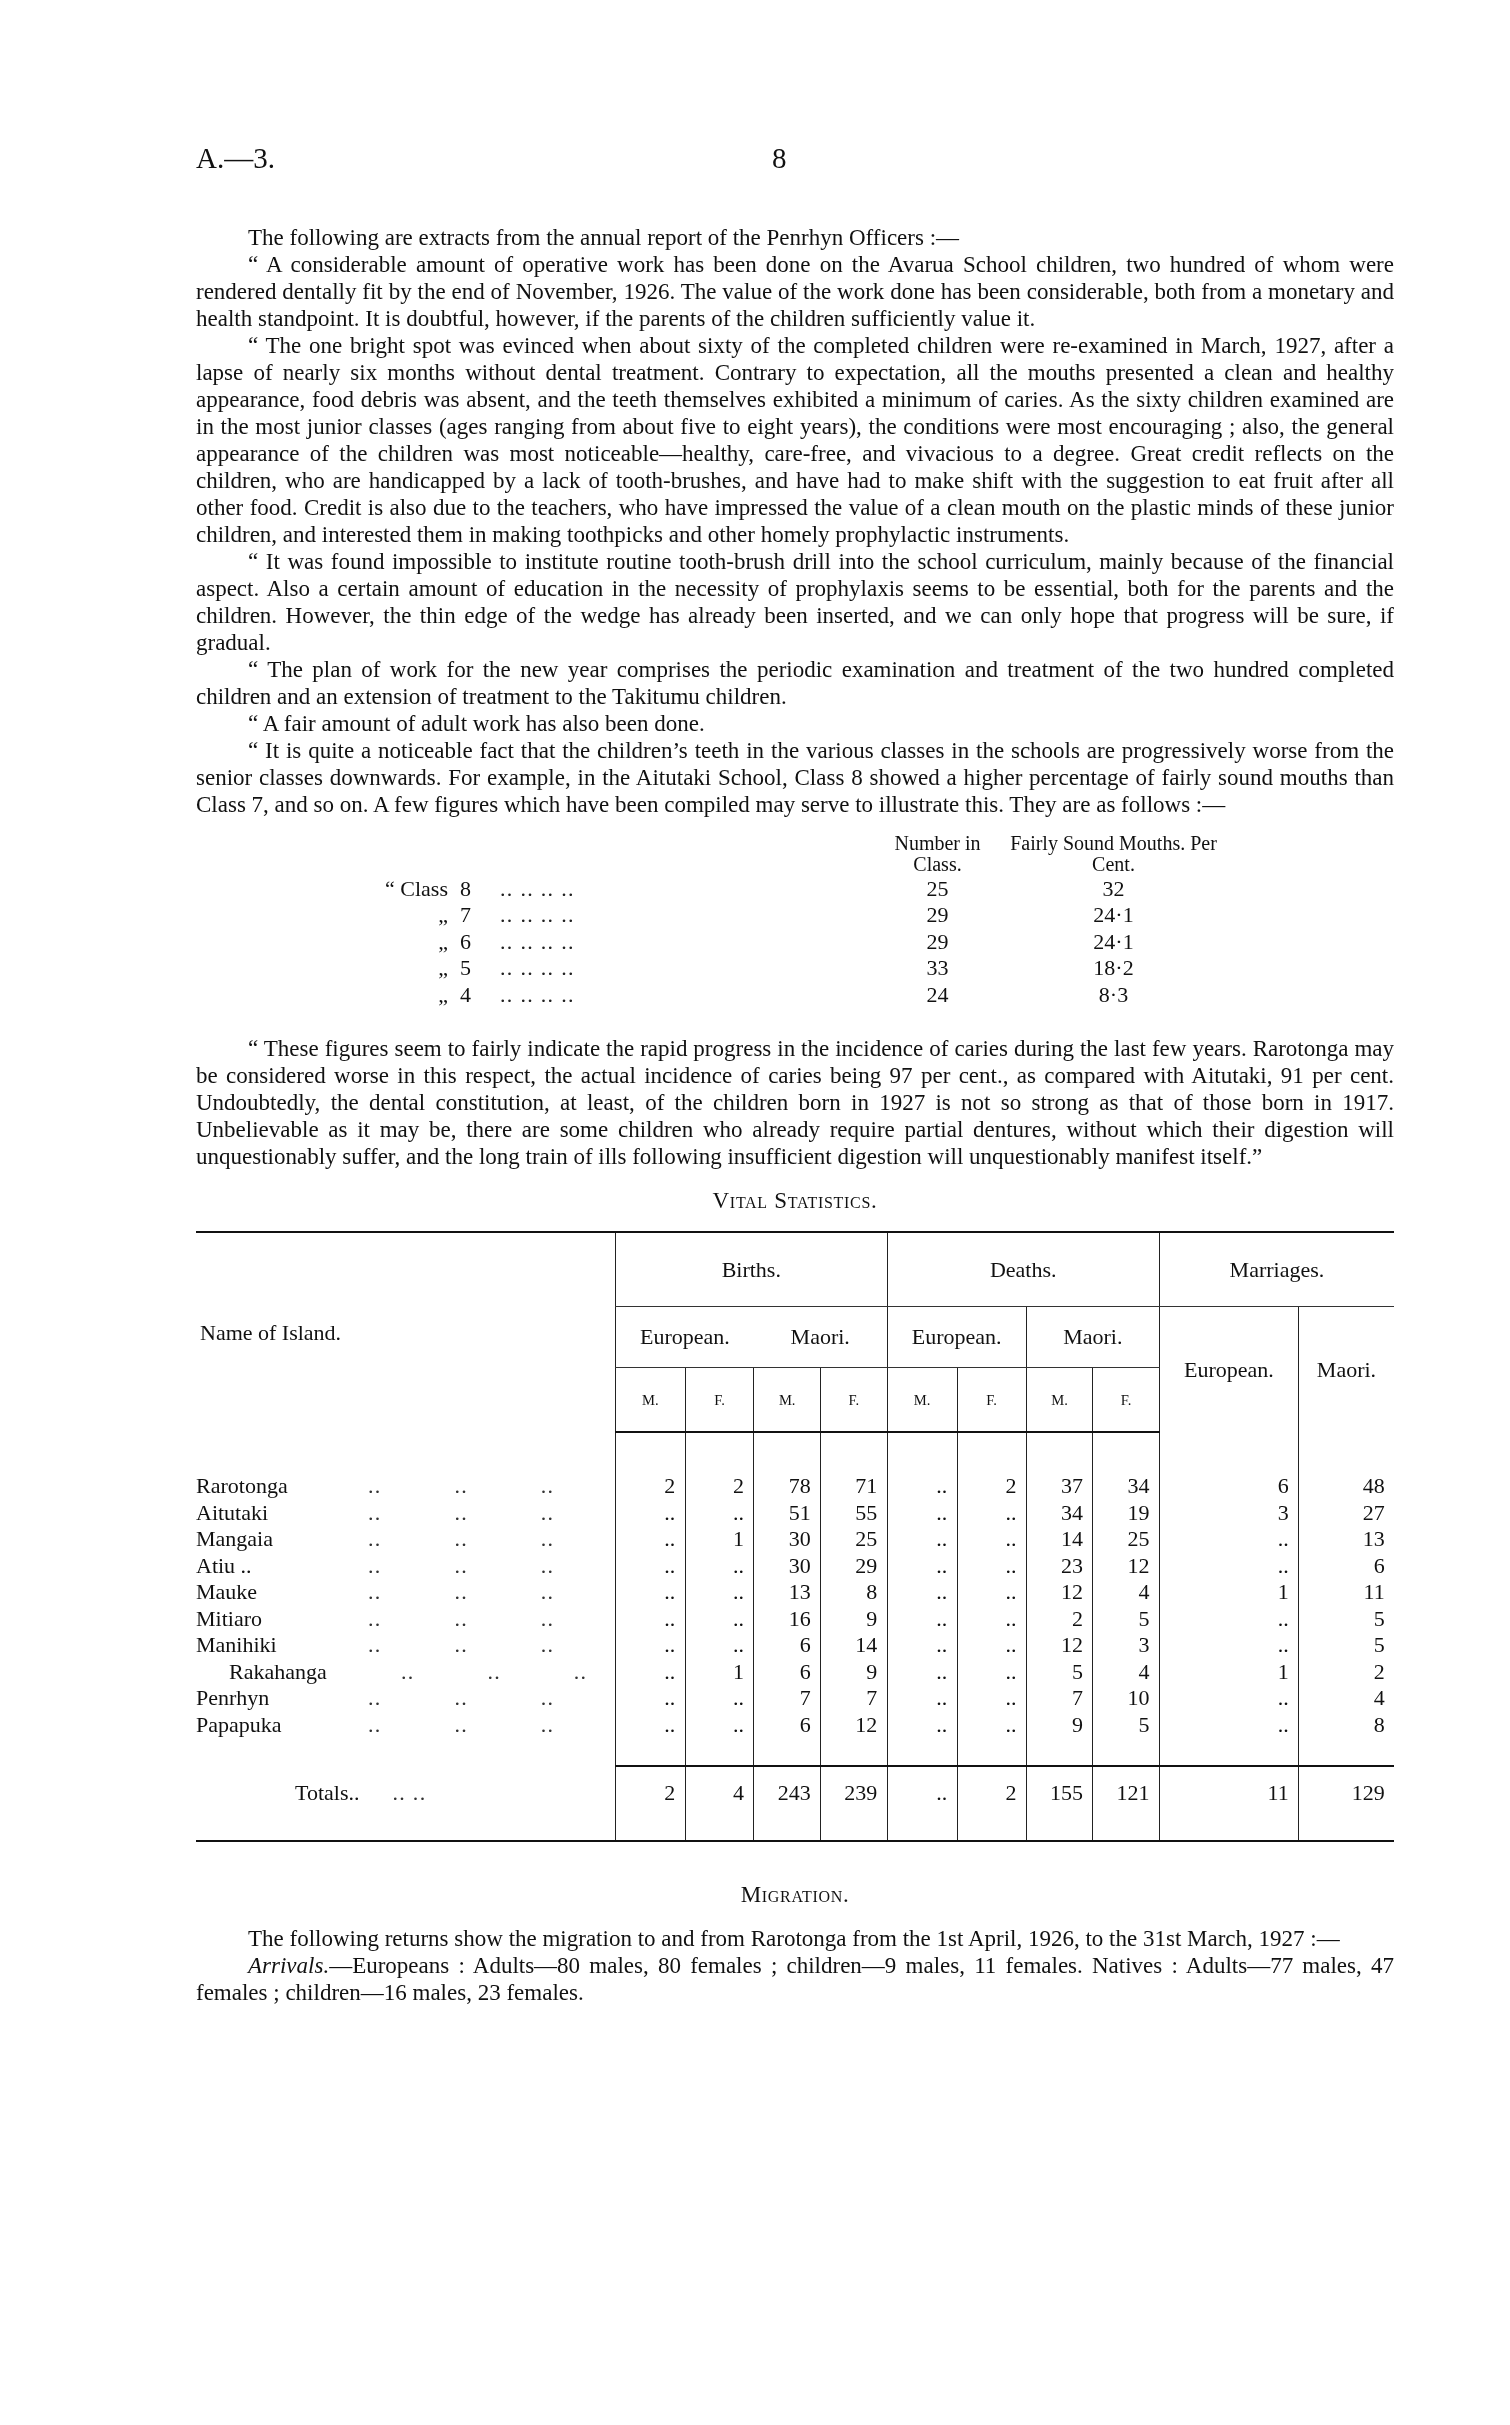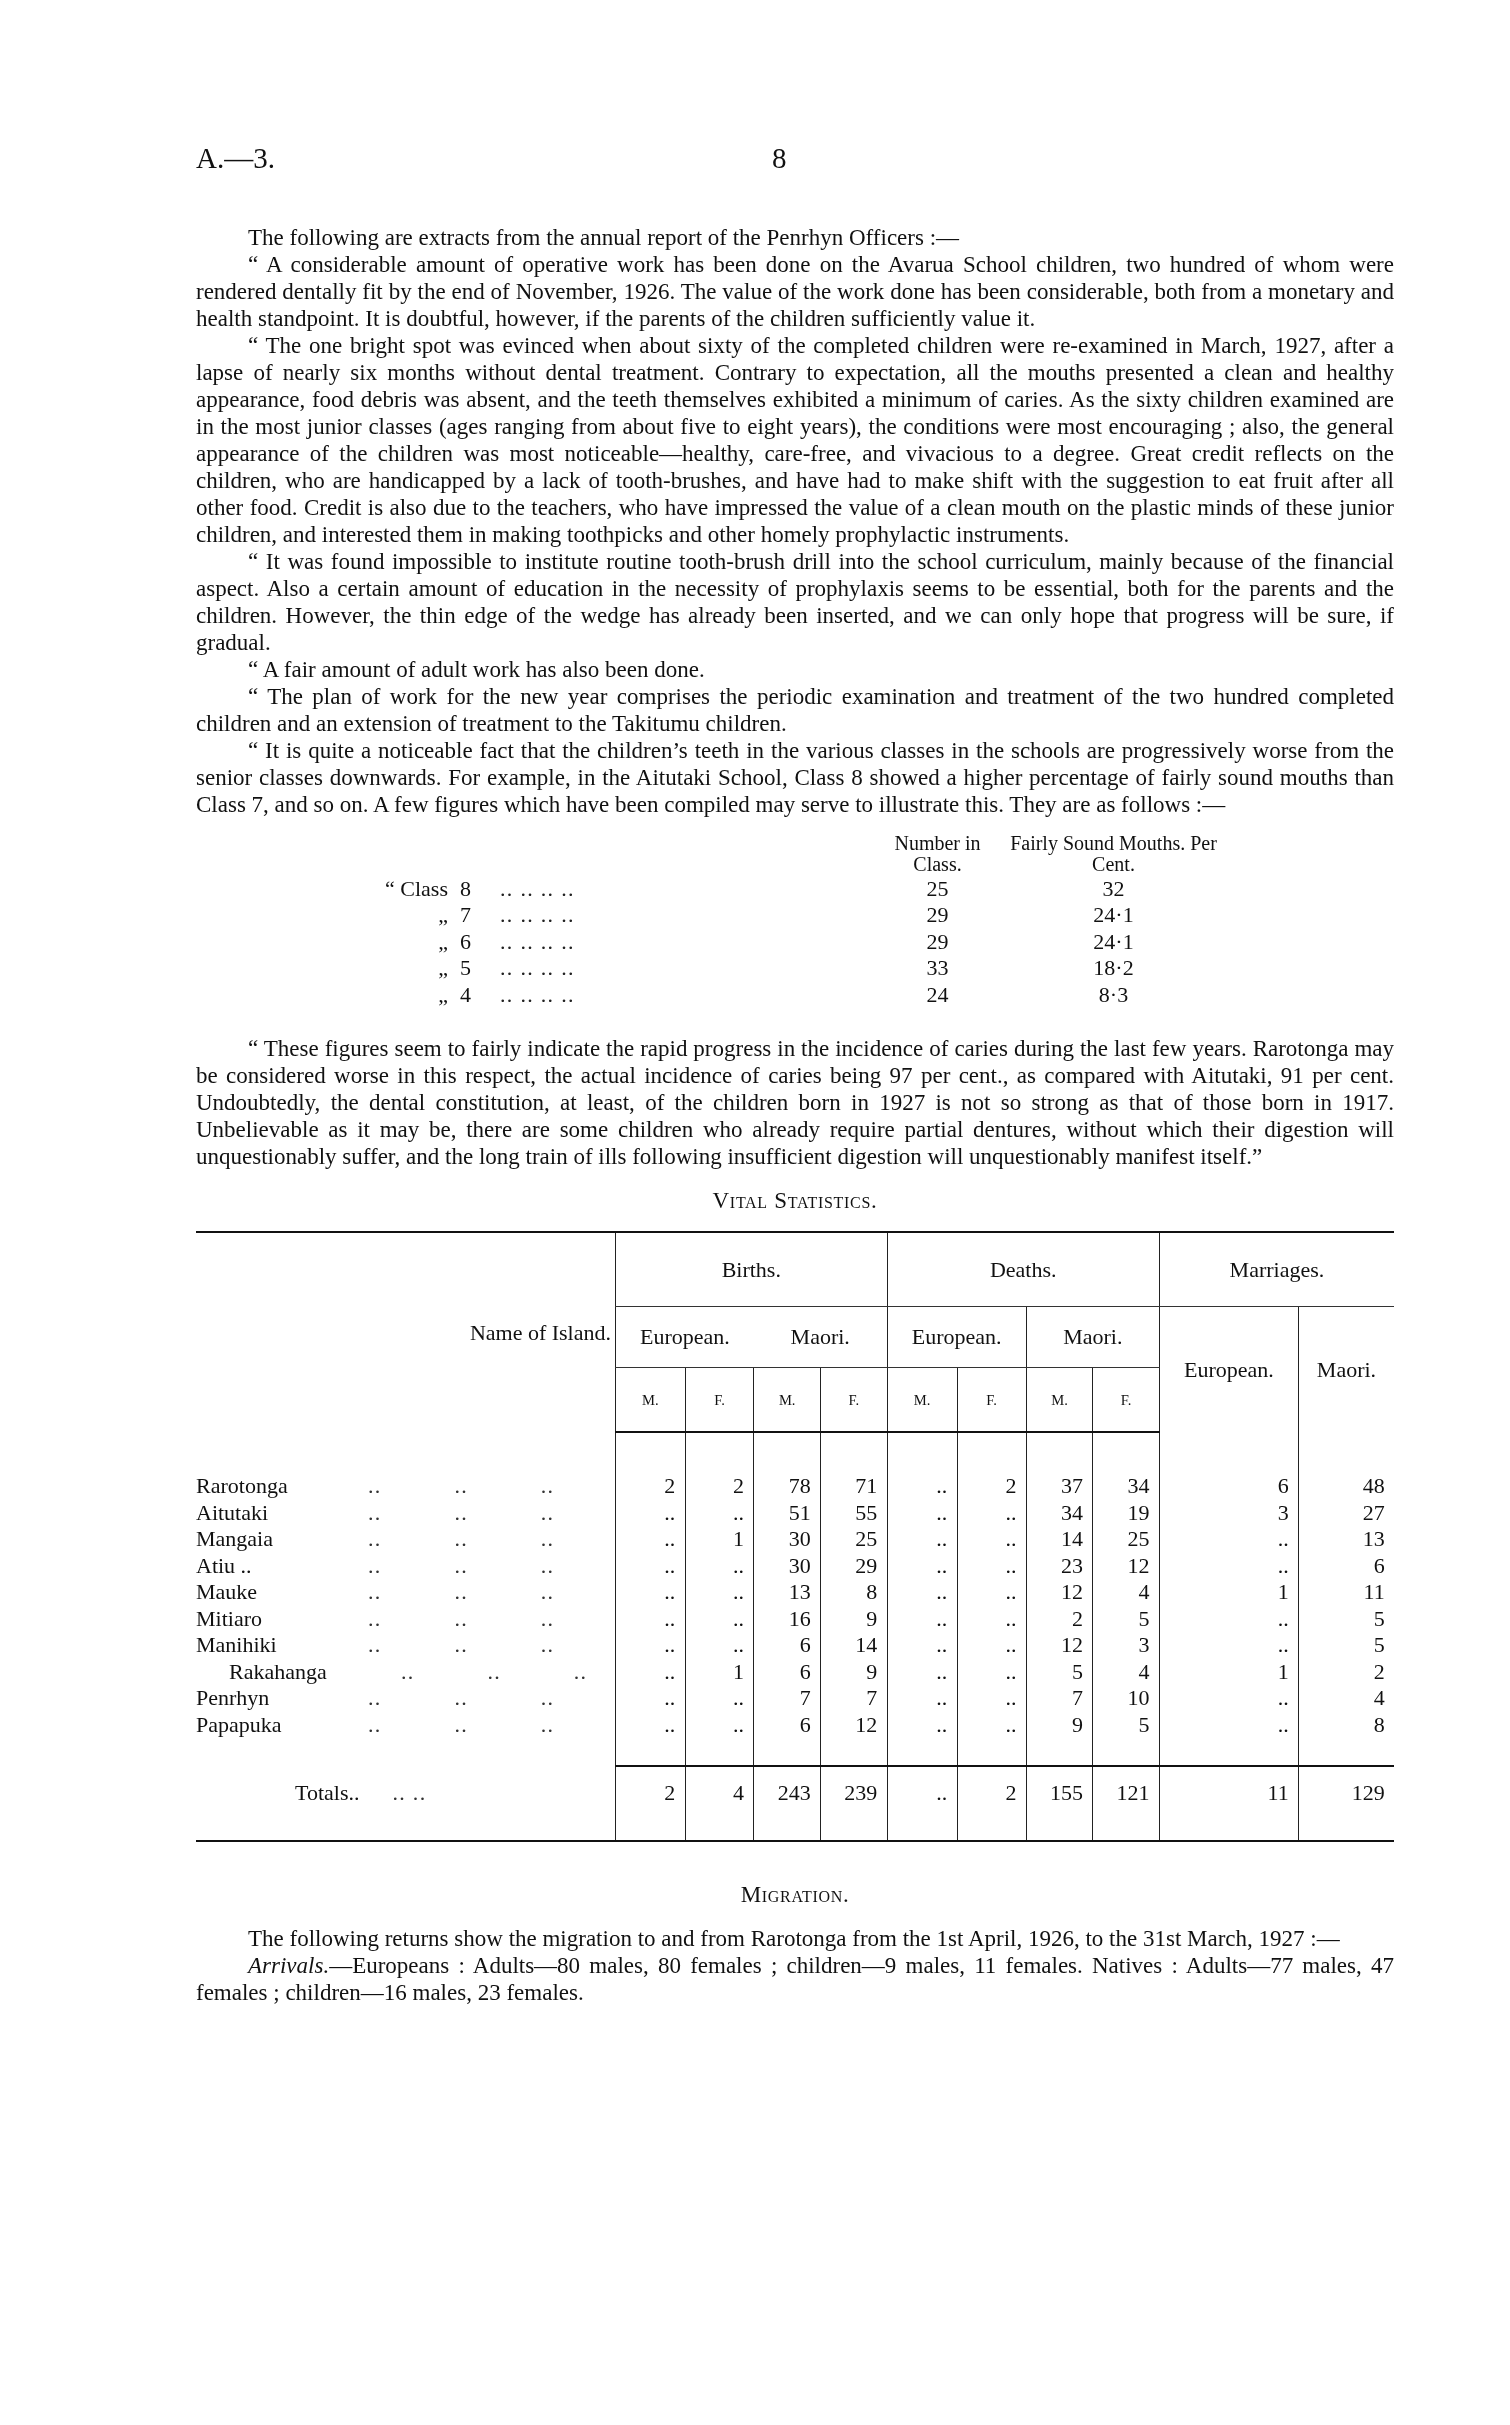--- a/index.html
+++ b/index.html
@@ -63,21 +63,21 @@
     table.vital {
       width: 1198px;
       border-collapse: collapse;
       font-size: 22px;
       line-height: 26.5px;
       border-top: 2px solid #111;
       border-bottom: 2px solid #111;
     }
     table.vital th { font-weight: normal; }
     table.vital th, table.vital td { padding: 0 4px; }
-    .vital .name-col { width: 411px; text-align: right; }
+    .vital .name-col { width: 411px; text-align: left; }
     .vital .grp { text-align: center; height: 73px; border-left: 1.3px solid #222; border-bottom: 1.3px solid #333; }
     .vital .sub { text-align: center; height: 60px; border-bottom: 1.3px solid #333; }
     .vital .sub.lb { border-left: 1.3px solid #222; }
     .vital .mf { text-align: center; font-size: 14.6px; height: 63px; border-left: 1.3px solid #222; }
     .vital .mar-sub { border-left: 1.3px solid #222; text-align: center; vertical-align: middle; }
     .vital thead tr:last-child th { border-bottom: 2px solid #111; }
     .vital td.num { text-align: right; border-left: 1.3px solid #222; padding-right: 9.3px; }
     .vital td.name { text-align: left; padding-left: 0; white-space: nowrap; }
     .vital td.name .dots { display: inline-block; letter-spacing: 1.3px; color: #333; }
     .vital tbody tr.spacer td { height: 40px; }
@@ -99,22 +99,22 @@
   <div class="running-head">
     <span class="ref">A.—3.</span>
     <span class="pageno">8</span>
   </div>
 
   <div class="body-text">
     <p>The following are extracts from the annual report of the Penrhyn Officers :—</p>
     <p>“ A considerable amount of operative work has been done on the Avarua School children, two hundred of whom were rendered dentally fit by the end of November, 1926. The value of the work done has been considerable, both from a monetary and health standpoint. It is doubtful, however, if the parents of the children sufficiently value it.</p>
     <p>“ The one bright spot was evinced when about sixty of the completed children were re-examined in March, 1927, after a lapse of nearly six months without dental treatment. Contrary to expectation, all the mouths presented a clean and healthy appearance, food debris was absent, and the teeth themselves exhibited a minimum of caries. As the sixty children examined are in the most junior classes (ages ranging from about five to eight years), the conditions were most encouraging ; also, the general appearance of the children was most noticeable—healthy, care-free, and vivacious to a degree. Great credit reflects on the children, who are handicapped by a lack of tooth-brushes, and have had to make shift with the suggestion to eat fruit after all other food. Credit is also due to the teachers, who have impressed the value of a clean mouth on the plastic minds of these junior children, and interested them in making toothpicks and other homely prophylactic instruments.</p>
     <p>“ It was found impossible to institute routine tooth-brush drill into the school curriculum, mainly because of the financial aspect. Also a certain amount of education in the necessity of prophylaxis seems to be essential, both for the parents and the children. However, the thin edge of the wedge has already been inserted, and we can only hope that progress will be sure, if gradual.</p>
+    <p>“ The plan of work for the new year comprises the periodic examination and treatment of the two hundred completed children and an extension of treatment to the Takitumu children.</p>
     <p>“ A fair amount of adult work has also been done.</p>
-    <p>“ The plan of work for the new year comprises the periodic examination and treatment of the two hundred completed children and an extension of treatment to the Takitumu children.</p>
     <p>“ It is quite a noticeable fact that the children’s teeth in the various classes in the schools are progressively worse from the senior classes downwards. For example, in the Aitutaki School, Class 8 showed a higher percentage of fairly sound mouths than Class 7, and so on. A few figures which have been compiled may serve to illustrate this. They are as follows :—</p>
   </div>
 
   <div class="class-table">
     <div class="hdr">
       <span class="c-spacer"></span>
       <span class="c-count">Number in Class.</span>
       <span class="c-pct">Fairly Sound Mouths. Per Cent.</span>
     </div>
     <div class="row">

